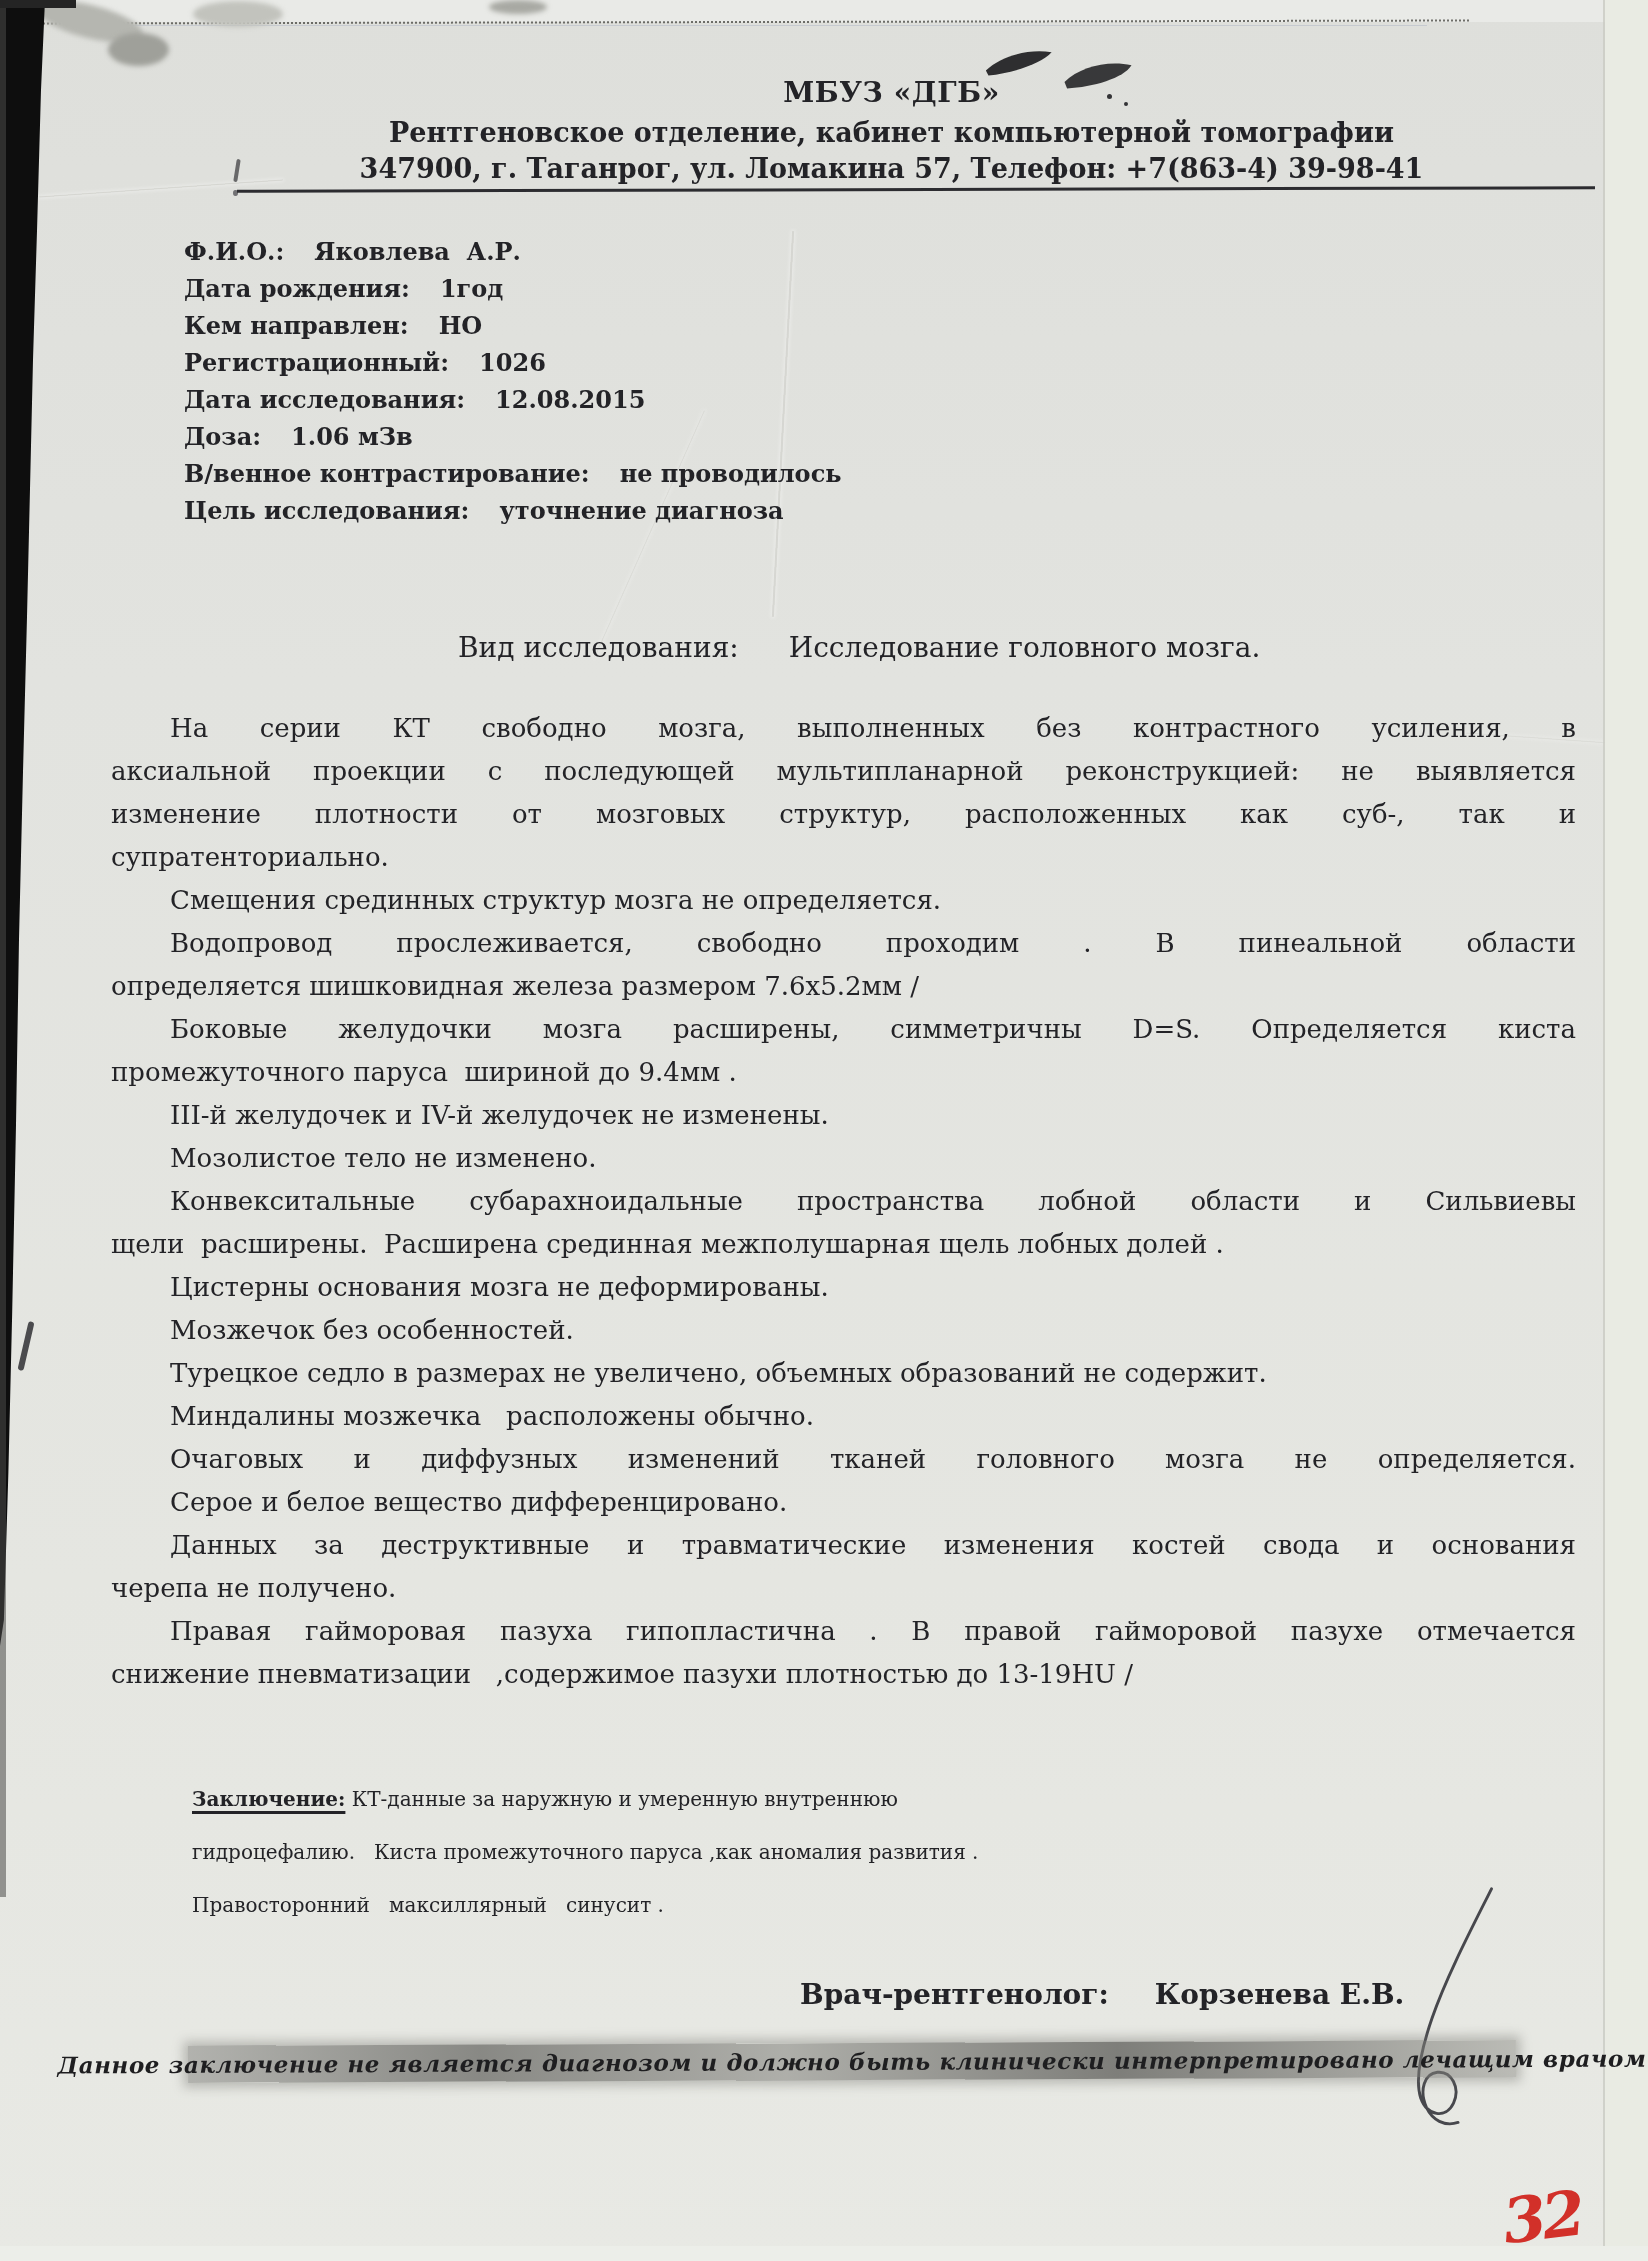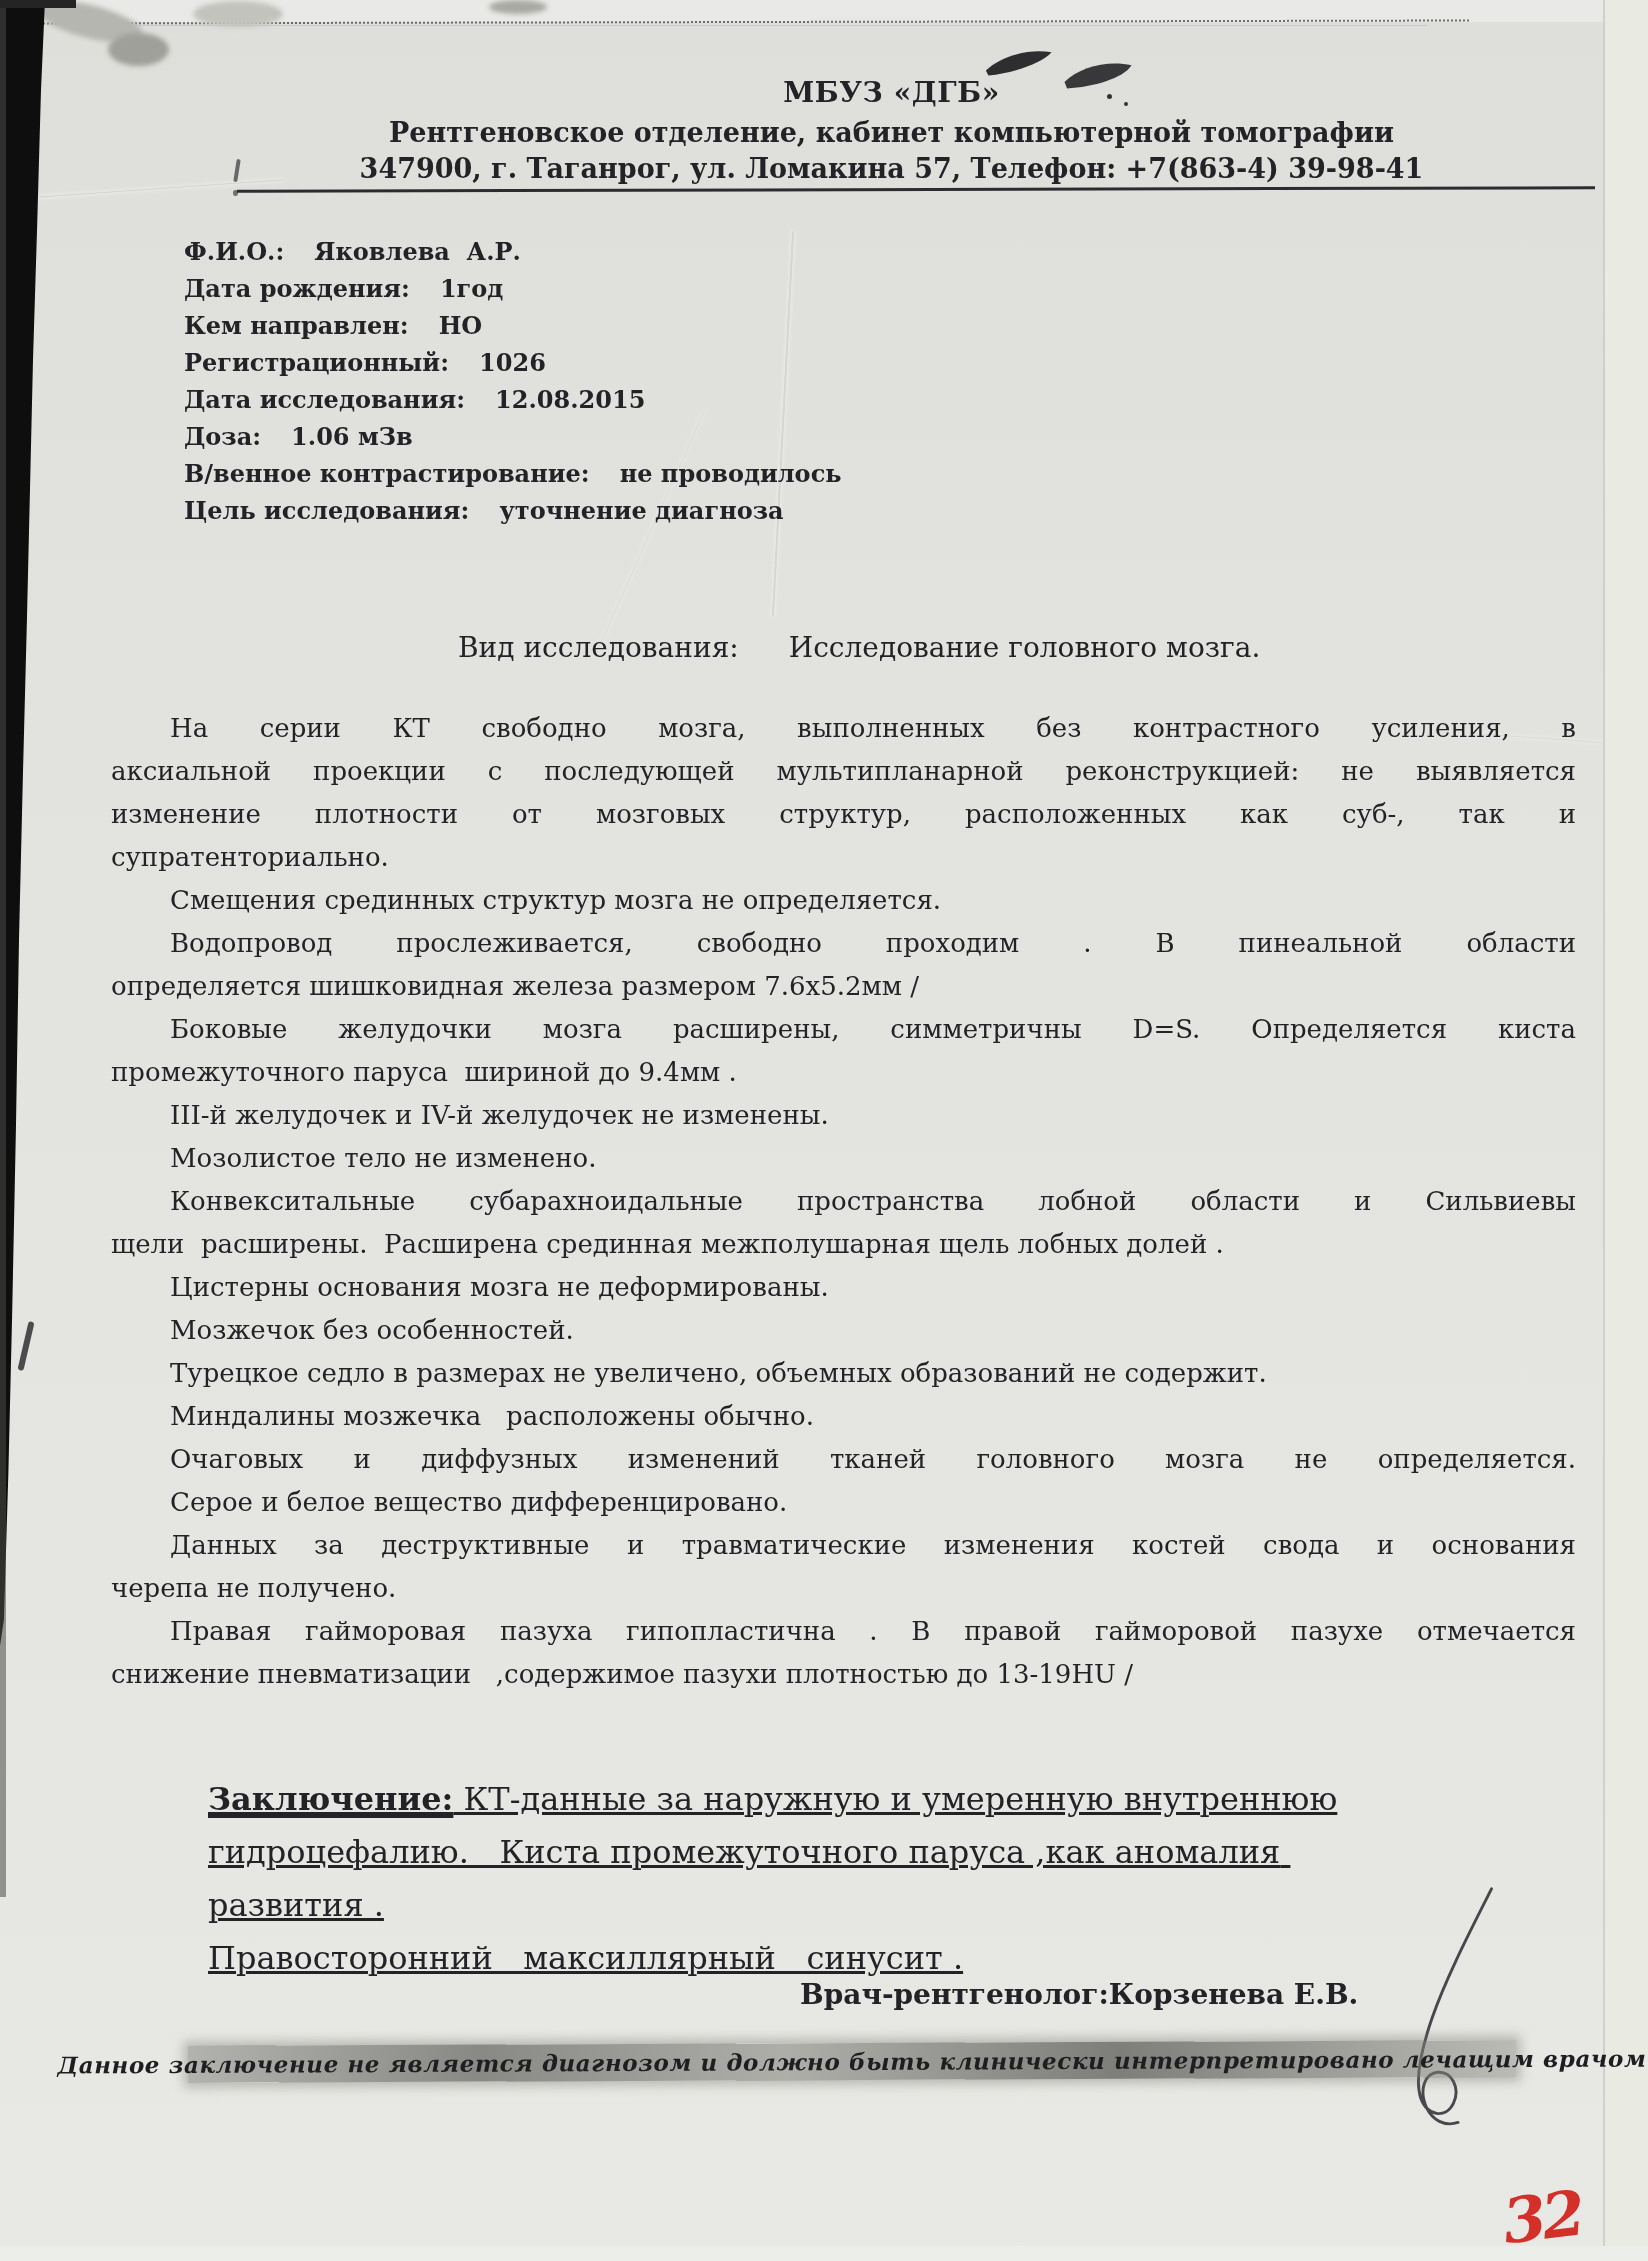--- a/index.html
+++ b/index.html
@@ -45,25 +45,25 @@
   .patient .row{display:flex;column-gap:30px;height:37px;align-items:flex-start;white-space:pre-wrap;}
   
   .study{position:absolute;left:458px;top:631px;display:flex;column-gap:50px;font-weight:normal;font-size:28px;}
   
   .report{position:absolute;left:111px;top:707px;width:1465px;font-size:26px;}
   .report .line{line-height:43px;min-height:43px;text-align:left;white-space:pre-wrap;}
   .report .line.stretch{white-space:normal;text-align:justify;text-align-last:justify;}
   .report .line.indent{padding-left:59px;}
   .report .line.stretch.indent{padding-left:0;text-indent:59px;}
   
-  .conclusion{position:absolute;left:208px;top:1773px;width:1189px;font-size:32px;text-decoration:underline;}
+  .conclusion{position:absolute;left:192px;top:1773px;width:1189px;font-size:20px;}
   .conclusion .cline{line-height:53px;white-space:pre-wrap;}
   .conclusion .clabel{font-weight:bold;text-decoration:underline;text-decoration-thickness:2.6px;text-underline-offset:5.1px;}
   
-  .signature-row{position:absolute;left:800px;top:1978px;display:flex;font-size:28px;font-weight:600;}
+  .signature-row{position:absolute;left:800px;top:1978px;display:flex;column-gap:46px;font-size:28px;font-weight:600;}
   .signature-svg{position:absolute;left:1355px;top:1885px;}
   
   .footer-band{position:absolute;left:188px;top:2043px;width:1328px;height:37px;transform:rotate(-0.25deg);
     background:linear-gradient(90deg,rgba(125,125,121,.50) 0%,rgba(100,100,96,.72) 22%,rgba(133,133,128,.58) 45%,rgba(96,96,92,.78) 70%,rgba(138,138,132,.48) 100%);
     box-shadow:0 0 10.3px 4.5px rgba(112,112,108,.40);
     display:flex;align-items:center;justify-content:center;}
   .footer-band .note{font-size:23px;font-style:italic;font-weight:bold;color:#1e1e20;letter-spacing:0.6px;white-space:nowrap;}
   
   .page-number-red{position:absolute;left:1503px;top:2181px;font-size:62px;font-style:italic;font-weight:bold;
     color:#d23029;transform:rotate(-7deg);font-family:"DejaVu Serif",serif;letter-spacing:-3.9px;}

